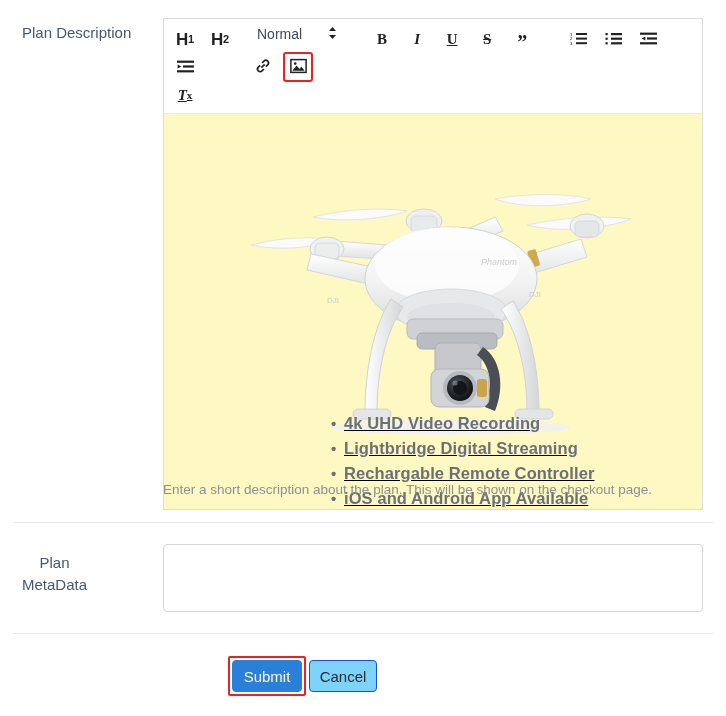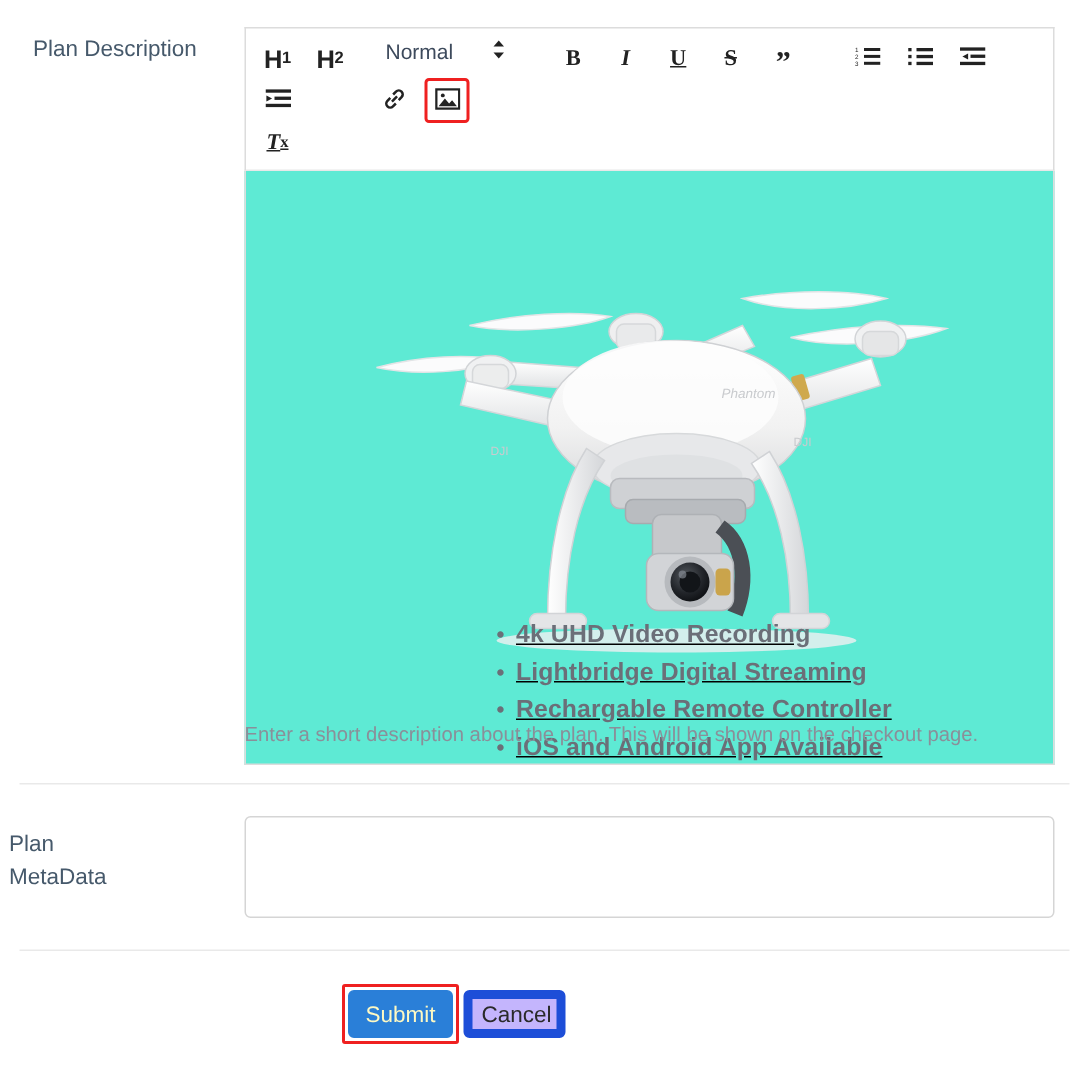--- a/index.html
+++ b/index.html
@@ -82,21 +82,21 @@
   .q-ico { font-weight: 700; font-size: 20px; font-family: "Liberation Serif", serif; line-height: 0.8; padding-top: 6px;}
   .tx-ico { font-style: italic; font-size: 15px; font-weight: 600; text-decoration: underline; font-family: "Liberation Serif", serif;}
   .tx-ico b { font-style: normal; font-size: 11px; text-decoration: none; }
 
   .tb-highlight { outline: 2px solid #ef2020; outline-offset: 0px; border-radius: 1px; }
 
   
   .editor-body {
     border: 1px solid #dcdcdc;
     border-top: none;
-    background: #5eead4;
+    background: #fef9c3;
     height: 396px;
     padding: 0;
     position: relative;
     overflow: hidden;
     cursor: text;
   }
 
   
   .embedded-image {
     position: absolute;
@@ -140,21 +140,21 @@
 
   .divider {
     position: absolute;
     left: 13px;
     width: 700px;
     height: 1px;
     background: #e9e9e9;
   }
 
   
-  #row-metadata .field-label { position: absolute; left: 6px; top: 552px; }
+  #row-metadata .field-label { position: absolute; left: 22px; top: 552px; text-align: center; }
   .metadata-input {
     position: absolute;
     left: 163px; top: 544px;
     width: 540px; height: 68px;
     border: 1px solid #d5d5d5;
     border-radius: 4px;
     background: #fff;
     font-family: "Liberation Sans", sans-serif;
     font-size: 14px;
     color: #333;
@@ -184,22 +184,22 @@
     position: absolute;
     left: 228px; top: 4px;
     width: 78px; height: 40px;
     border: 2px solid #ef2020;
     border-radius: 2px;
     pointer-events: none;
   }
   .btn-cancel {
     left: 309px; top: 8px;
     width: 68px; height: 32px;
-    background: #c4b5fd;
-    border: 6px solid #1d4ed8;
+    background: #7dd3fc;
+    border: 1px solid #1d4ed8;
     color: #2a2a2a;
   }
 </style>
 </head>
 <body>
 
 <div class="page">
 
   <div class="field-row" id="row-description">
     <div class="field-label">Plan Description</div>

